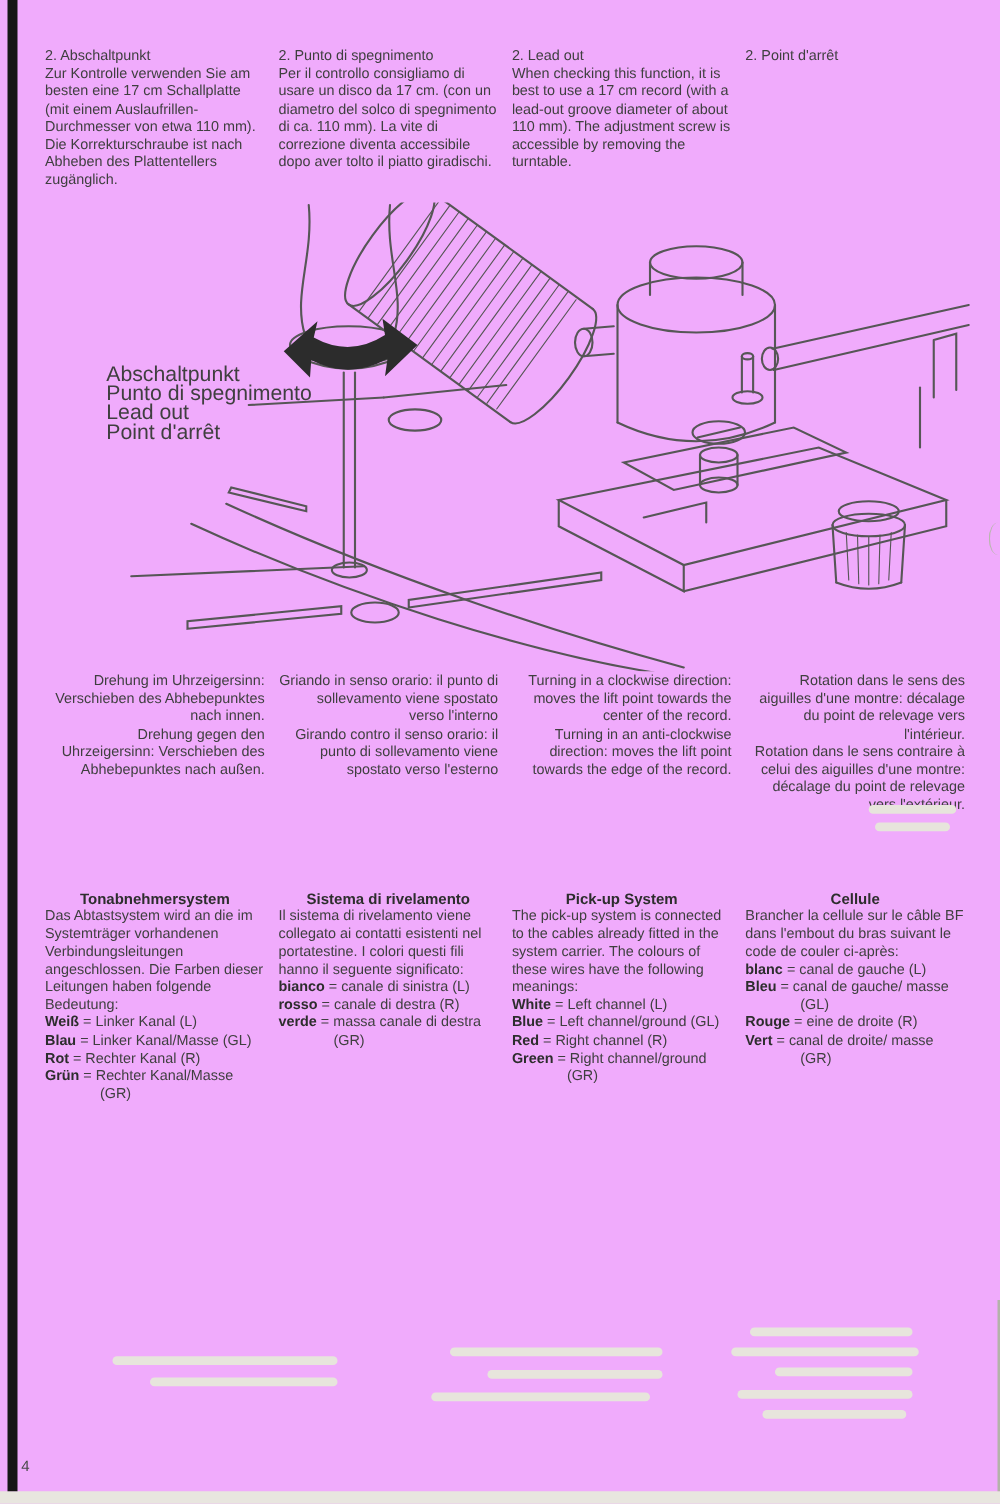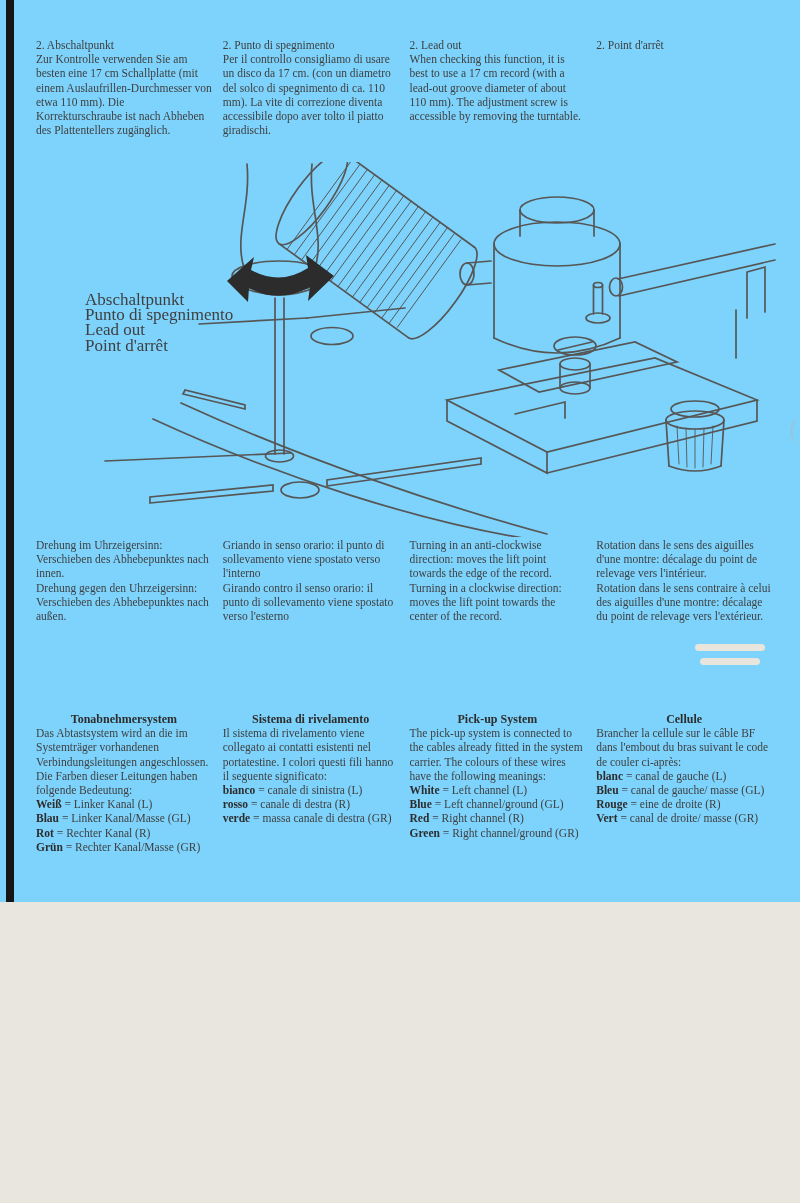--- a/index.html
+++ b/index.html
@@ -3,43 +3,42 @@
 <meta charset="utf-8">
 <style>
   html,body{margin:0;padding:0;}
   body{
     width:800px;height:1203px;
     background:#e8e6df;
     font-family:"Liberation Sans", sans-serif;
     position:relative;
   }
   .page{
-    position:absolute;left:0;top:0;width:800px;height:902px;
-    background:#7dd3fc;
+    position:absolute;left:0;top:0;width:800px;height:1193px;
+    background:#f0abfc;
     overflow:hidden;
-    font-family:Liberation Serif, serif;
   }
   .binding-bar{
     position:absolute;left:6px;top:0;width:8px;height:1203px;
     background:#161616;
   }
   .edge-shadow{
     position:absolute;right:0;top:1040px;width:2px;height:163px;
     background:#b4b2a9;
   }
   .curl-mark{
     position:absolute;right:-6px;top:418px;width:14px;height:26px;
     border-left:1.5px solid #b9b7ae;border-radius:50% 0 0 50%;
   }
   .cols{
     position:absolute;left:36px;width:736px;
     display:grid;grid-template-columns:repeat(4,1fr);column-gap:11px;
   }
   .sec1{top:38px;}
-  .sec2{top:538px;}
+  .sec2{top:538px;text-align:right;}
   .sec3{top:712px;}
   .col{color:#3f3f3f;font-size:11.5px;line-height:14.2px;}
   .col p{margin:0;}
   .col .title{margin:0 0 0 0;}
   .heading{
     font-weight:bold;font-size:12px;color:#2d2d2d;margin:0 0 17px 0;text-align:center;
   }
   .wire{padding-left:44px;text-indent:-44px;margin:0;}
   .wire b{color:#2d2d2d;}
   .fig-labels{
@@ -212,22 +211,22 @@
   <div class="cols sec2">
     <div class="col">
       <p>Drehung im Uhrzeigersinn: Verschieben des Abhebepunktes nach innen.</p>
       <p>Drehung gegen den Uhrzeigersinn: Verschieben des Abhebepunktes nach außen.</p>
     </div>
     <div class="col">
       <p>Griando in senso orario: il punto di sollevamento viene spostato verso l'interno</p>
       <p>Girando contro il senso orario: il punto di sollevamento viene spostato verso l'esterno</p>
     </div>
     <div class="col">
+      <p>Turning in a clockwise direction: moves the lift point towards the center of the record.</p>
       <p>Turning in an anti-clockwise direction: moves the lift point towards the edge of the record.</p>
-      <p>Turning in a clockwise direction: moves the lift point towards the center of the record.</p>
     </div>
     <div class="col">
       <p>Rotation dans le sens des aiguilles d'une montre: décalage du point de relevage vers l'intérieur.</p>
       <p>Rotation dans le sens contraire à celui des aiguilles d'une montre: décalage du point de relevage vers l'extérieur.</p>
     </div>
   </div>
 
   <div class="cols sec3">
     <div class="col">
       <p class="heading">Tonabnehmersystem</p>

